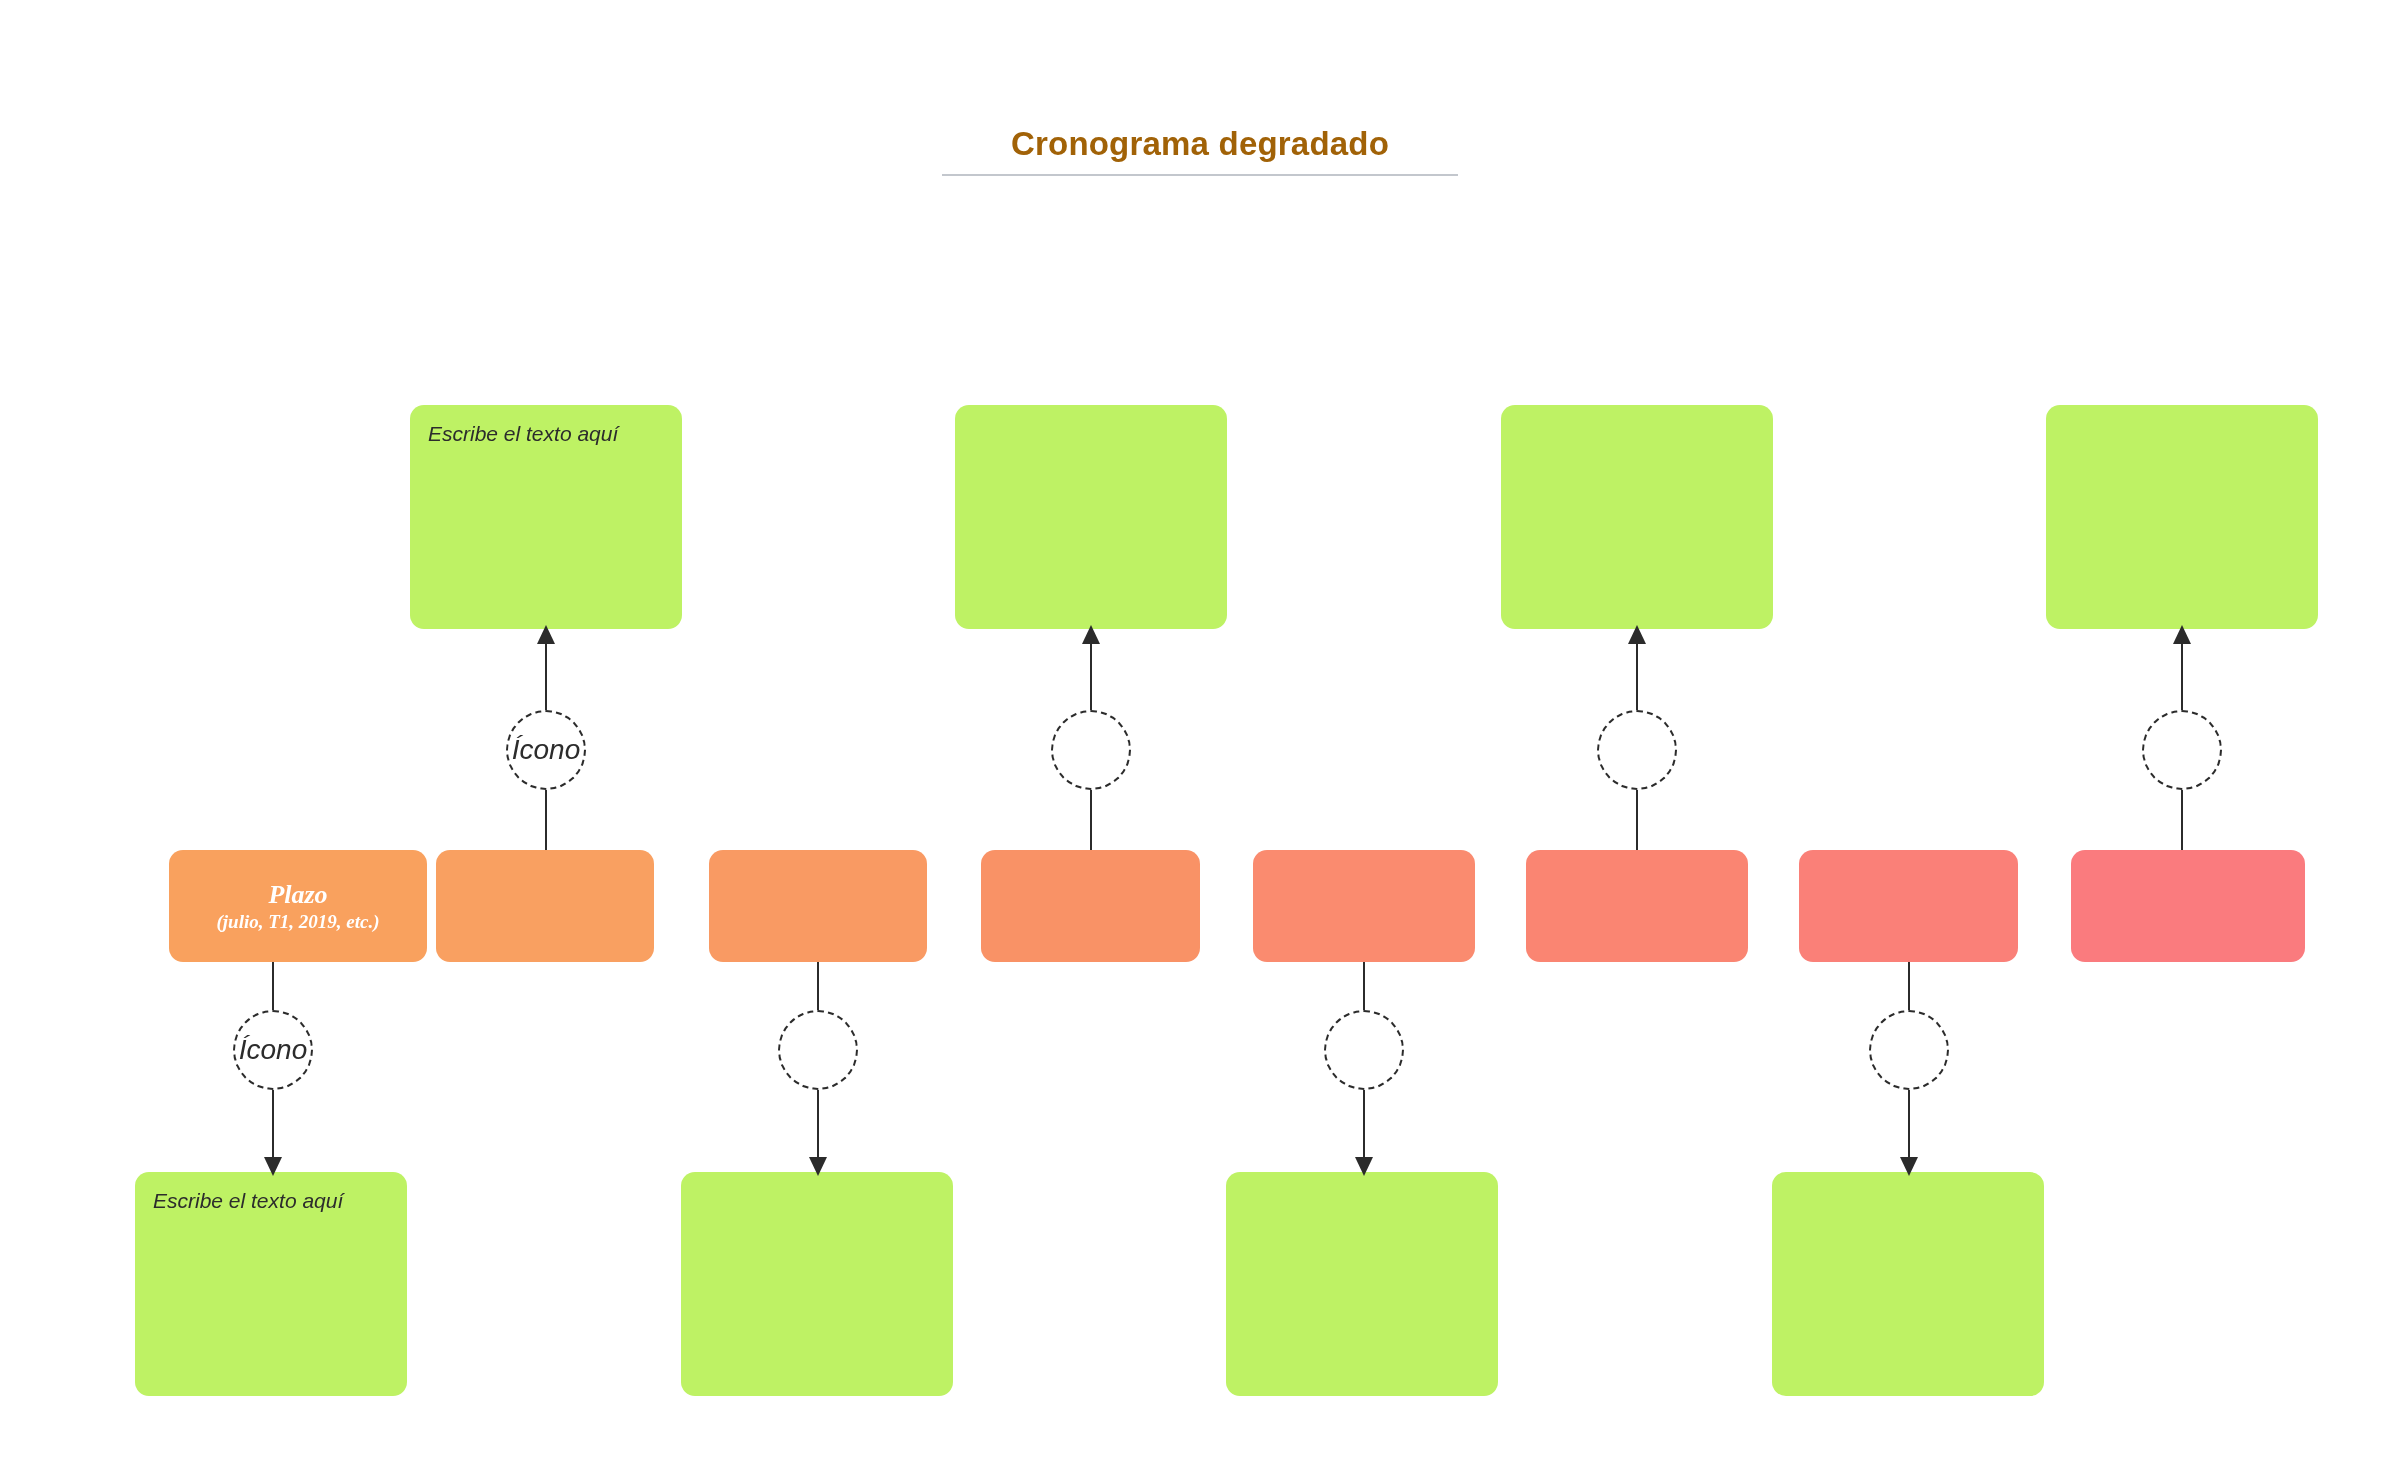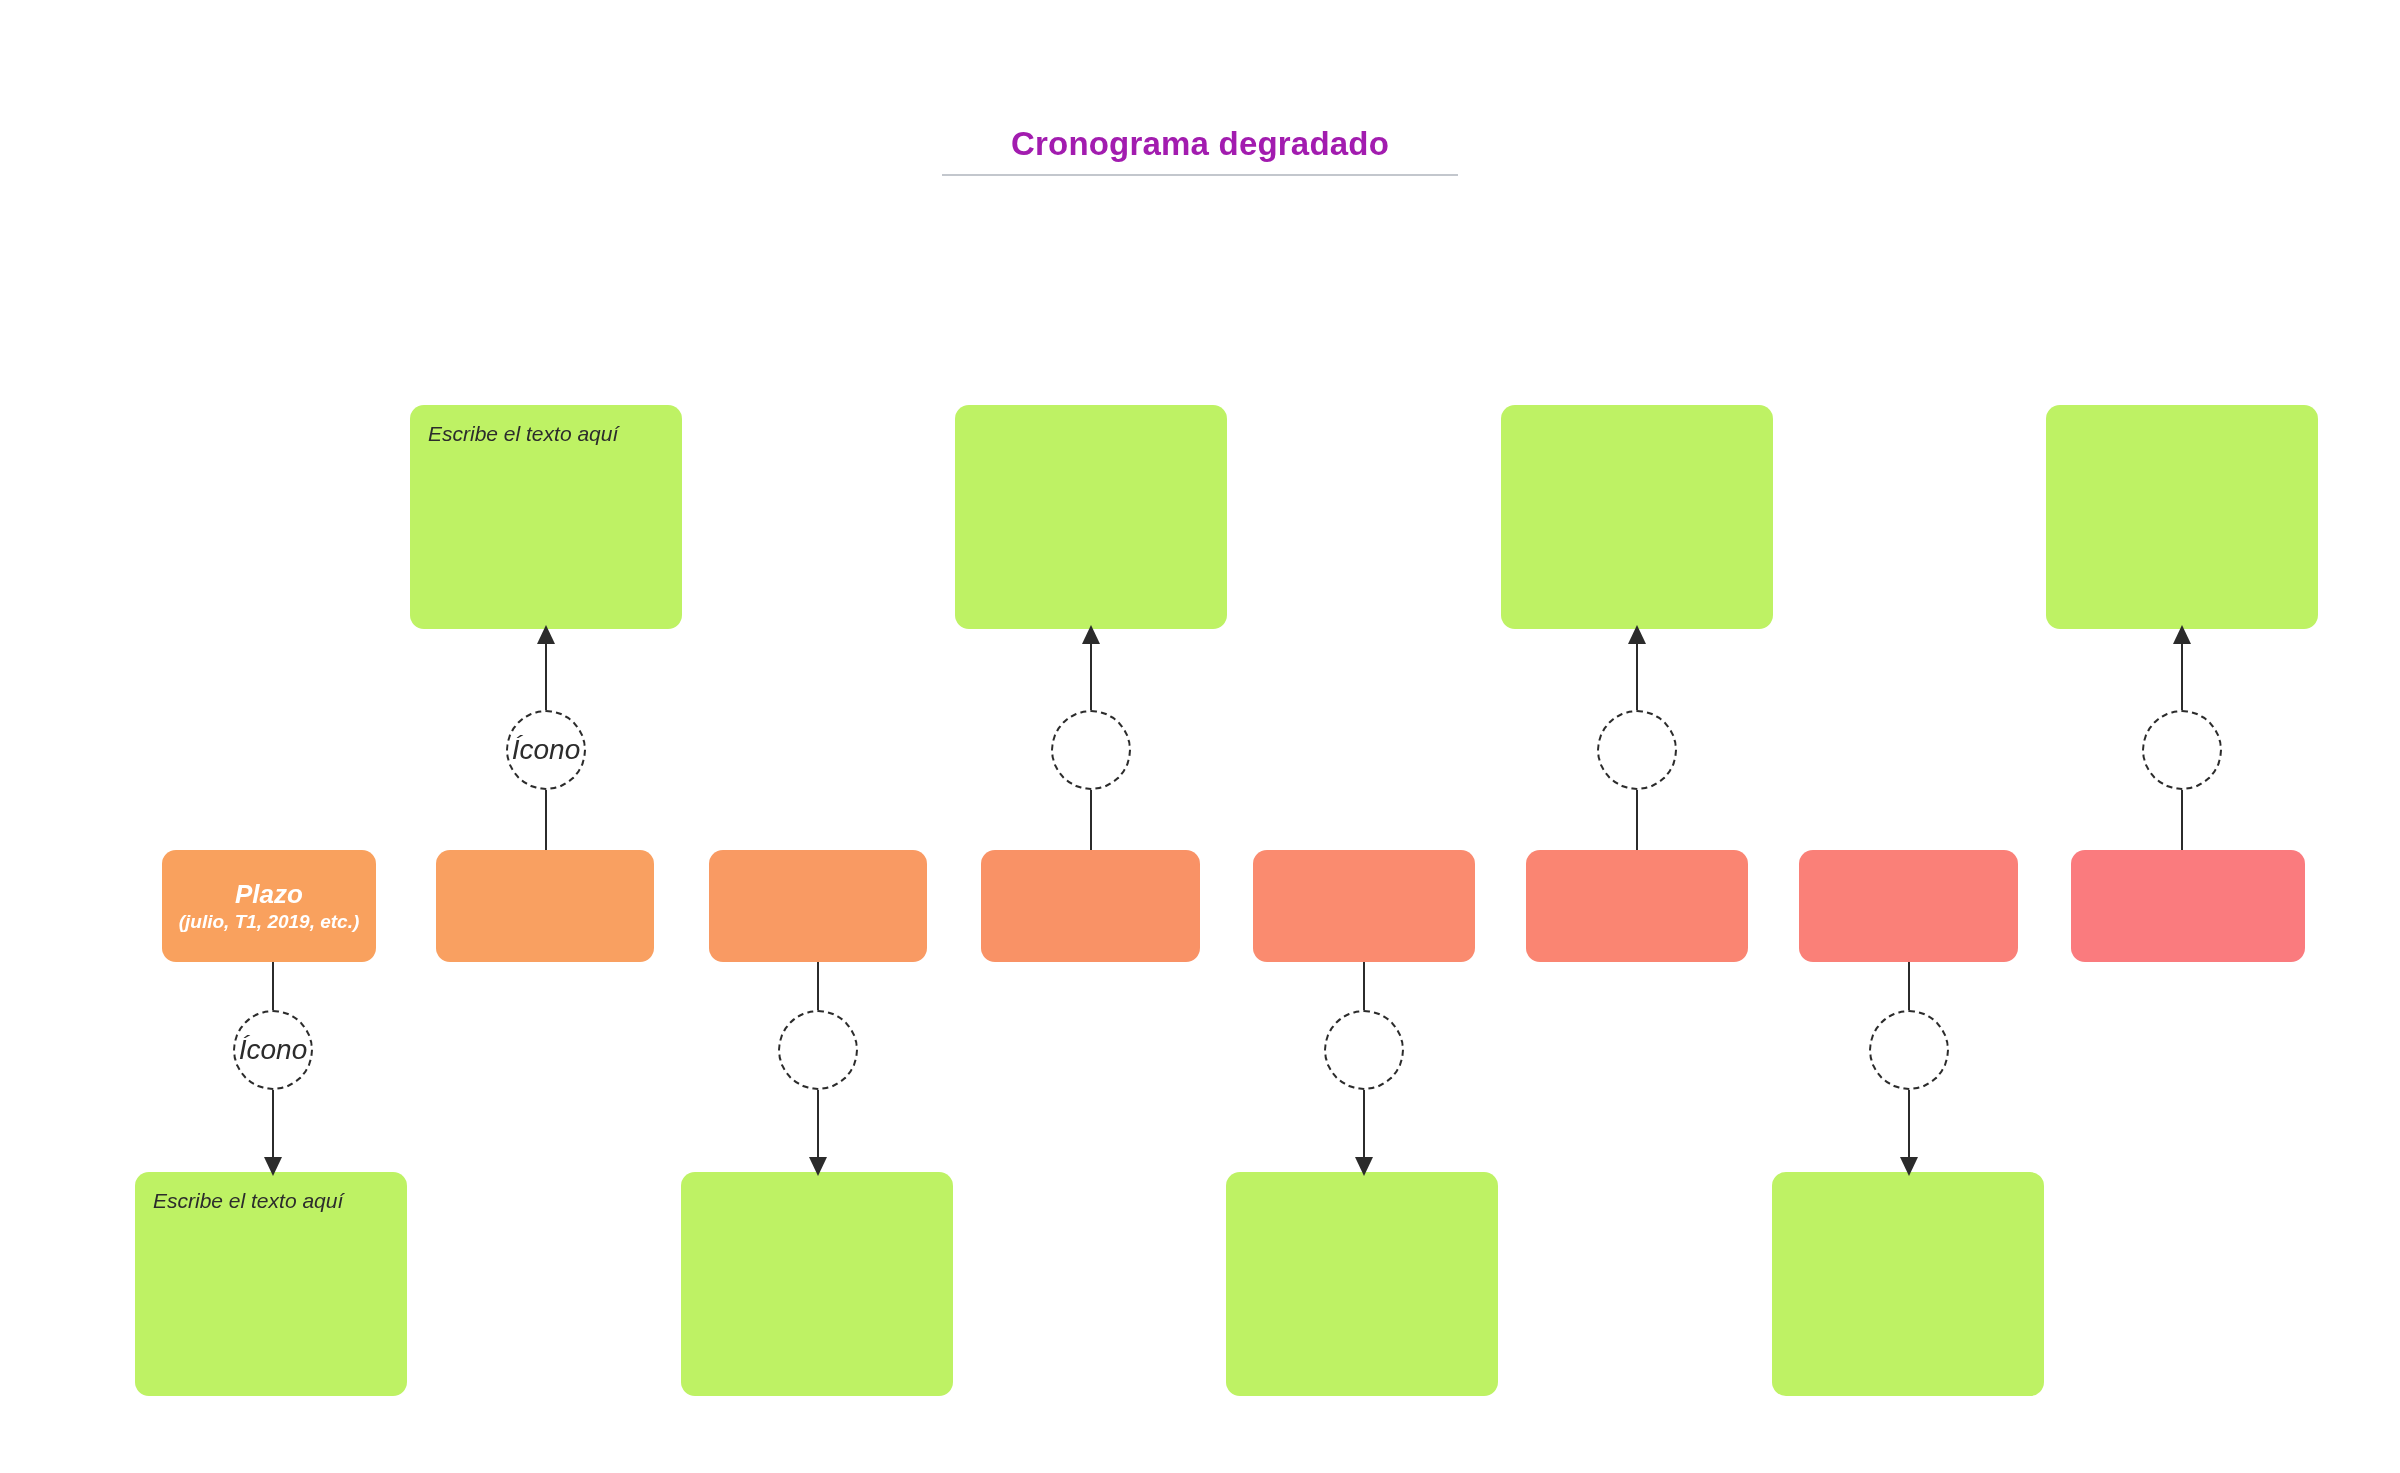--- a/index.html
+++ b/index.html
@@ -20,21 +20,21 @@
   
   #header {
     position: absolute;
     left: 0; top: 124px;
     width: 2400px;
     text-align: center;
   }
   #doc-title {
     font-size: 33px;
     font-weight: bold;
-    color: #a21caf;
+    color: #a16207;
     letter-spacing: 0.2px;
     line-height: 40px;
   }
   #title-rule {
     width: 516px;
     height: 1.5px;
     background: #c3c7cd;
     margin: 10px auto 0 auto;
   }
   #subtitle {
@@ -214,21 +214,21 @@
       <div class="arrow-head down" style="left: 1355px; top: 1157px;"></div>
       <div class="icon-node" style="left: 1324px; top: 1010px;">
         <span class="icon-label"></span>
       </div>
       <div class="stem" style="left: 1907.9px; top: 962px; height: 48px;"></div>
       <div class="arrow-line" style="left: 1907.9px; top: 1090px; height: 68px;"></div>
       <div class="arrow-head down" style="left: 1900px; top: 1157px;"></div>
       <div class="icon-node" style="left: 1869px; top: 1010px;">
         <span class="icon-label"></span>
       </div>
-      <div class="bar" style="left: 162px; top: 850px; width: 214px; background: rgb(249, 161, 94);">
+      <div class="bar" style="left: 169px; top: 850px; width: 258px; background: rgb(249, 161, 94); font-family: Liberation Serif, serif;">
         <div class="bar-title">Plazo</div>
         <div class="bar-sub">(julio, T1, 2019, etc.)</div>
       </div>
       <div class="bar" style="left: 436px; top: 850px; width: 218px; background: rgb(249, 160, 97);"></div>
       <div class="bar" style="left: 709px; top: 850px; width: 218px; background: rgb(249, 154, 99);"></div>
       <div class="bar" style="left: 981px; top: 850px; width: 219px; background: rgb(249, 146, 102);"></div>
       <div class="bar" style="left: 1253px; top: 850px; width: 222px; background: rgb(250, 139, 111);"></div>
       <div class="bar" style="left: 1526px; top: 850px; width: 222px; background: rgb(250, 133, 114);"></div>
       <div class="bar" style="left: 1799px; top: 850px; width: 219px; background: rgb(250, 128, 120);"></div>
       <div class="bar" style="left: 2071px; top: 850px; width: 234px; background: rgb(250, 123, 126);"></div>

